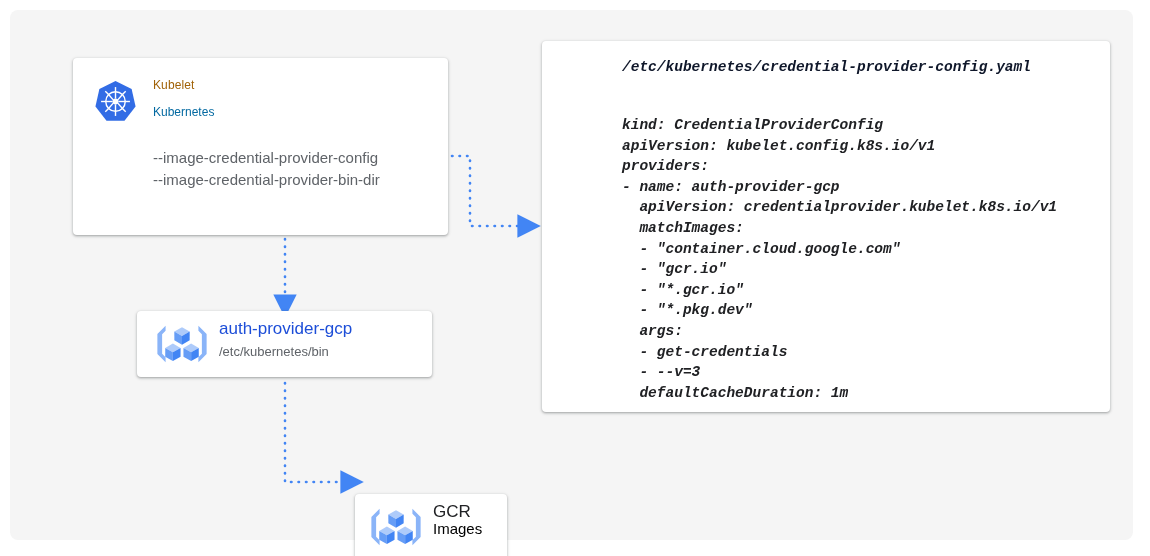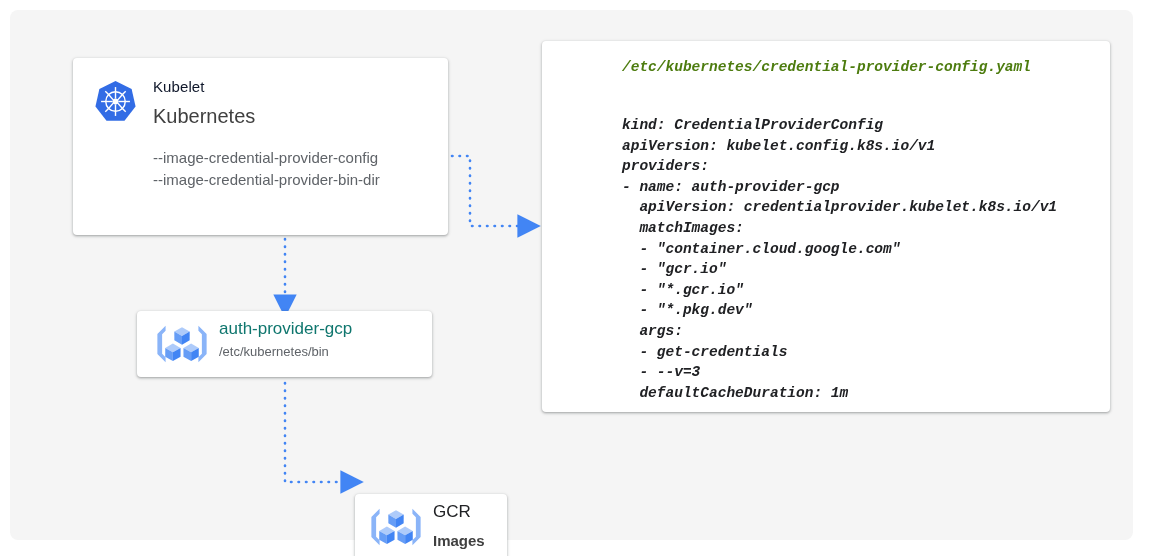--- a/index.html
+++ b/index.html
@@ -41,30 +41,30 @@
     position: absolute;
     left: 20px;
     top: 21px;
     width: 45px;
     height: 45px;
   }
   #kubelet-title {
     position: absolute;
     left: 80px;
     top: 20px;
-    font-size: 15px;
-    color: #0f172a;
+    font-size: 12px;
+    color: #a16207;
     letter-spacing: 0.1px;
   }
   #kubelet-subtitle {
     position: absolute;
     left: 80px;
     top: 47px;
-    font-size: 20px;
-    color: #404040;
+    font-size: 12px;
+    color: #0369a1;
   }
   .flag-line {
     position: absolute;
     left: 80px;
     font-size: 15px;
     color: #5f6368;
     white-space: nowrap;
   }
   #flag-0 { top: 91px; }
   #flag-1 { top: 113px; }
@@ -81,21 +81,21 @@
     left: 14px;
     top: 11px;
     width: 62px;
     height: 44px;
   }
   #auth-title {
     position: absolute;
     left: 82px;
     top: 8px;
     font-size: 17px;
-    color: #0f766e;
+    color: #1d4ed8;
   }
   #auth-subtitle {
     position: absolute;
     left: 82px;
     top: 33px;
     font-size: 13px;
     color: #5f6368;
   }
 
   
@@ -116,42 +116,41 @@
   #gcr-title {
     position: absolute;
     left: 78px;
     top: 8px;
     font-size: 17px;
     color: #202124;
   }
   #gcr-subtitle {
     position: absolute;
     left: 78px;
-    top: 38px;
+    top: 26px;
     font-size: 15px;
-    color: #404040;
-    font-weight: bold;
+    color: #000000;
   }
 
   
   #yaml-card {
     left: 542px;
     top: 41px;
     width: 568px;
     height: 371px;
   }
   #yaml-path {
     position: absolute;
     left: 80px;
     top: 18px;
     font-family: "Liberation Mono", "DejaVu Sans Mono", monospace;
     font-size: 14.5px;
     font-style: italic;
     font-weight: bold;
-    color: #4d7c0f;
+    color: #0f172a;
     white-space: pre;
   }
   #yaml-body {
     position: absolute;
     left: 80px;
     top: 58px;
     font-family: "Liberation Mono", "DejaVu Sans Mono", monospace;
     font-size: 14.5px;
     font-style: italic;
     font-weight: bold;

